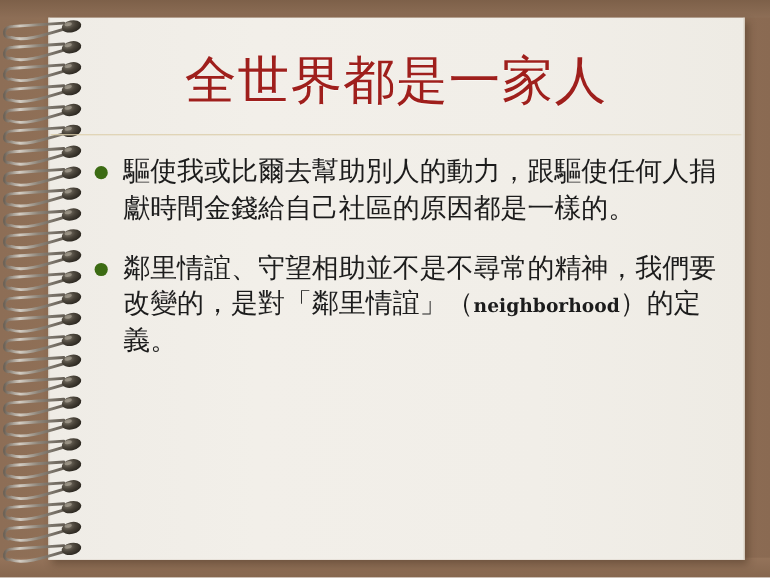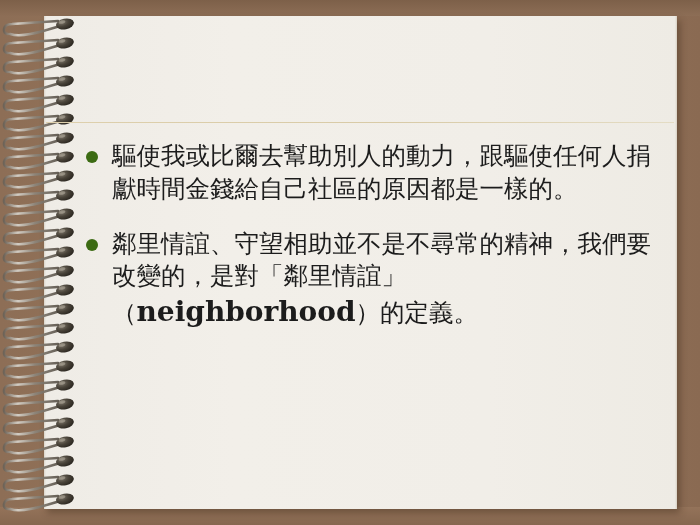--- a/index.html
+++ b/index.html
@@ -125,21 +125,21 @@
     font-family: "DejaVu Serif", "Liberation Serif", serif;
     font-size: 24.5px;
     line-height: 1.34;
     color: #1c1c1c;
     letter-spacing: 0px;
     text-align: left;
   }
   .bullet-text .latin {
     font-family: "DejaVu Serif", "Liberation Serif", serif;
     font-weight: bold;
-    font-size: 28px;
+    font-size: 17px;
     letter-spacing: 0px;
   }
 </style>
 </head>
 <body>
 
 <div id="slide">
 
   <div class="cover"></div>
   <div class="cover-shade-top"></div>
@@ -239,20 +239,23 @@
         <ellipse cx="62" cy="459" rx="3.4" ry="1.7" fill="#b6aea0" opacity="0.55" transform="rotate(-12 62 459)"></ellipse>
         <path d="M 8 490 C 2 490, 2 480, 12 480 L 58 477 M 10 490 C 22 494, 40 488, 60 482" fill="none" stroke="url(#wireGrad)" stroke-width="2.6" stroke-linecap="round" opacity="0.92"></path>
         <ellipse cx="65" cy="480" rx="9" ry="5.4" fill="url(#tipGrad)" transform="rotate(-12 65 480)"></ellipse>
         <ellipse cx="62" cy="478" rx="3.4" ry="1.7" fill="#b6aea0" opacity="0.55" transform="rotate(-12 62 478)"></ellipse>
         <path d="M 8 509 C 2 509, 2 499, 12 499 L 58 496 M 10 509 C 22 513, 40 507, 60 501" fill="none" stroke="url(#wireGrad)" stroke-width="2.6" stroke-linecap="round" opacity="0.92"></path>
         <ellipse cx="65" cy="499" rx="9" ry="5.4" fill="url(#tipGrad)" transform="rotate(-12 65 499)"></ellipse>
         <ellipse cx="62" cy="497" rx="3.4" ry="1.7" fill="#b6aea0" opacity="0.55" transform="rotate(-12 62 497)"></ellipse>
       </g>
   </svg>
 
+  <div class="title-block">
+    <div class="title-text">全世界都是一家人</div>
+  </div>
   <div class="title-rule"></div>
 
   <div class="body-block">
 
     <div class="bullet-row b1">
       <span class="bullet-marker"></span>
       <span class="bullet-text">驅使我或比爾去幫助別人的動力，跟驅使任何人捐獻時間金錢給自己社區的原因都是一樣的。</span>
     </div>
 
     <div class="bullet-row b2">

